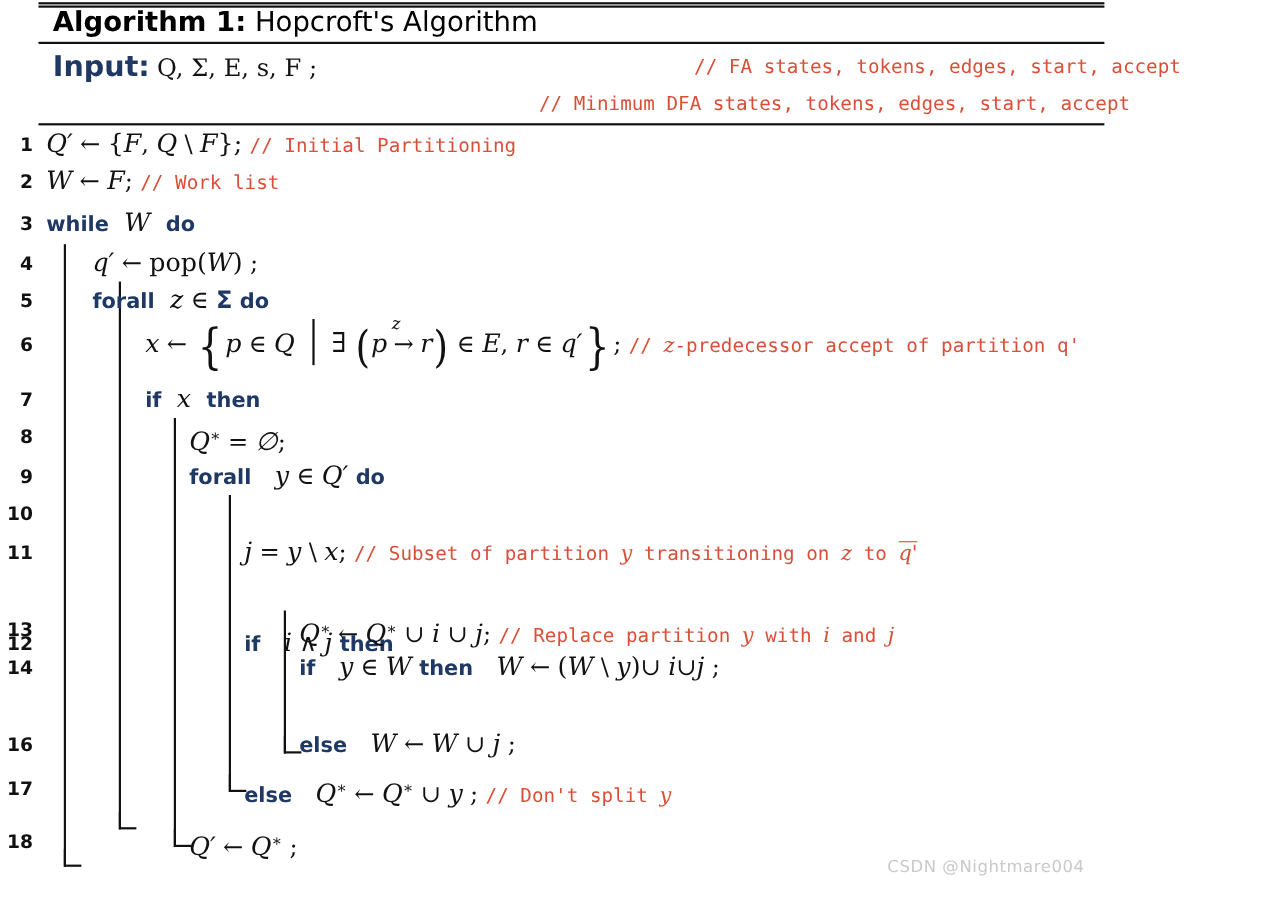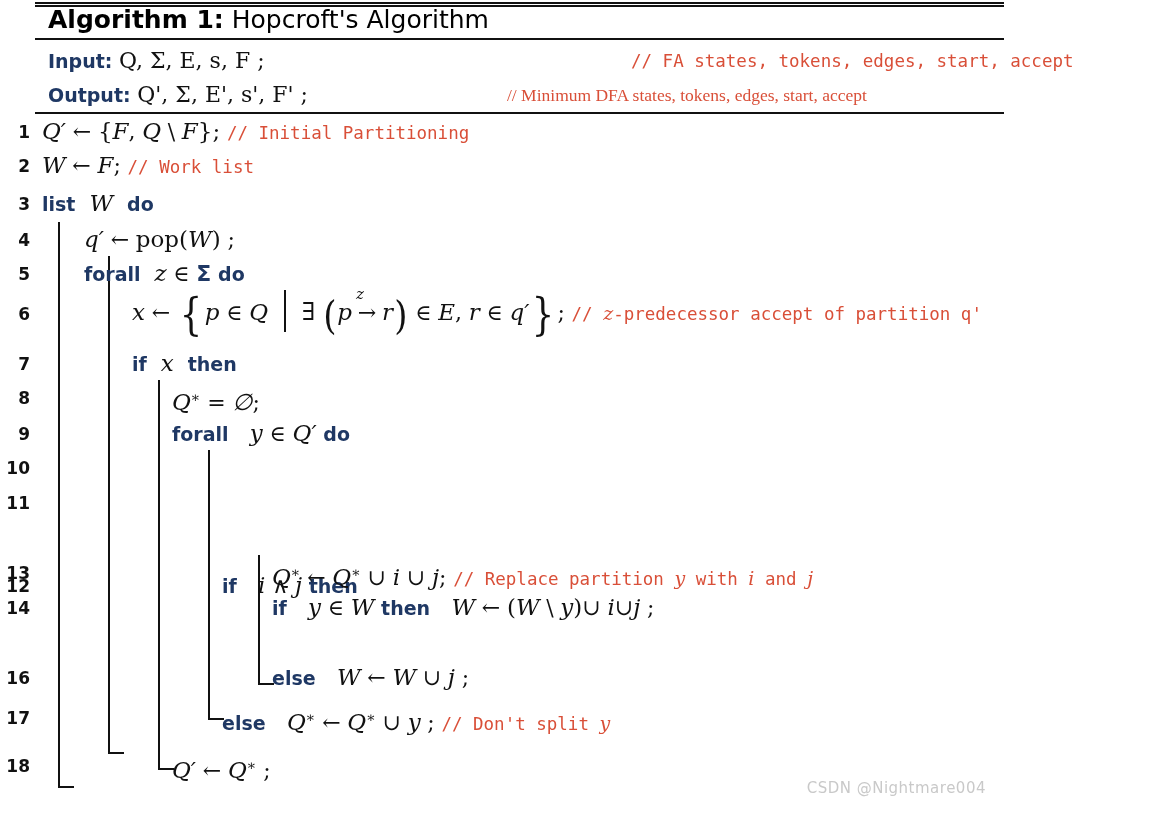--- a/index.html
+++ b/index.html
@@ -85,21 +85,21 @@
   
   .kw {
     font-weight: bold;
     color: #1f3864;
     font-family: "DejaVu Sans", "Liberation Sans", sans-serif;
     font-size: 19px;
   }
   .iokw {
     font-weight: bold;
     color: #1f3864;
-    font-size: 19px;
+    font-size: 26px;
   }
   .math {
     font-family: "DejaVu Serif", "Liberation Serif", serif;
     font-style: italic;
     font-size: 23px;
     color: #111;
   }
   .mathup {
     font-family: "DejaVu Serif", "Liberation Serif", serif;
     font-style: normal;
@@ -224,25 +224,21 @@
 
   <div class="row" style="top:44px;">
     <div class="code" style="left:48px;">
       <span class="iokw">Input:</span>
       <span class="mathup" style="font-style:normal;font-size:22px;">Q, Σ, E, s, F ;</span>
     </div>
     <div class="code cmt" style="left:616px;margin-left:15px;">// FA states, tokens, edges, start, accept</div>
   </div>
 
   <div class="row" style="top:78px;">
-    <div class="code" style="left:48px;">
-      <span class="iokw">Output:</span>
-      <span class="mathup" style="font-style:normal;font-size:22px;">Q', Σ, E', s', F' ;</span>
-    </div>
-    <div class="code cmt" style="left:507px;font-family:Liberation Serif, serif;">// Minimum DFA states, tokens, edges, start, accept</div>
+    <div class="code cmt" style="left:490px;">// Minimum DFA states, tokens, edges, start, accept</div>
   </div>
 
   <div class="rule-single" style="top:112px;"></div>
 
   <div class="vbar" style="left:58px; top:222px; height:564px;"></div>
   <div class="corner" style="left:58px; top:772px; height:14px;"></div>
 
   <div class="vbar" style="left:108px; top:256px; height:496px;"></div>
   <div class="corner" style="left:108px; top:738px; height:14px;"></div>
 
@@ -272,21 +268,21 @@
       <span class="math">W</span>
       <span class="op">←</span>
       <span class="math">F</span><span class="op">;</span>
       <span class="cmt">// Work list</span>
     </div>
   </div>
 
   <div class="row" style="top:186px;">
     <div class="lineno">3</div>
     <div class="code" style="left:42px;">
-      <span class="kw">list</span>
+      <span class="kw">while</span>
       <span class="math">&nbsp;W&nbsp;</span>
       <span class="kw">do</span>
     </div>
   </div>
 
   <div class="row" style="top:222px;">
     <div class="lineno">4</div>
     <div class="code" style="left:84px;">
       <span class="math">q<span class="prime">′</span></span>
       <span class="op">←</span>
@@ -354,20 +350,28 @@
       <span class="kw">do</span>
     </div>
   </div>
 
   <div class="row" style="top:450px;">
     <div class="lineno">10</div>
   </div>
 
   <div class="row" style="top:485px;">
     <div class="lineno">11</div>
+    <div class="code" style="left:222px;">
+      <span class="math">j</span>
+      <span class="op">=</span>
+      <span class="math">y</span>
+      <span class="op">\</span>
+      <span class="math">x</span><span class="op">;</span>
+      <span class="cmt"><span>// Subset of partition </span><span class="cm-math">y</span><span> transitioning on </span><span class="cm-math">z</span><span> to </span><span class="cm-over">q'</span></span>
+    </div>
   </div>
 
   <div class="row" style="top:520px;margin-top:48px;">
     <div class="lineno">12</div>
     <div class="code" style="left:222px;">
       <span class="kw">if</span>
       <span class="math">&nbsp;&nbsp;i</span>
       <span class="op">∧</span>
       <span class="math">j</span>
       <span class="kw">then</span>

